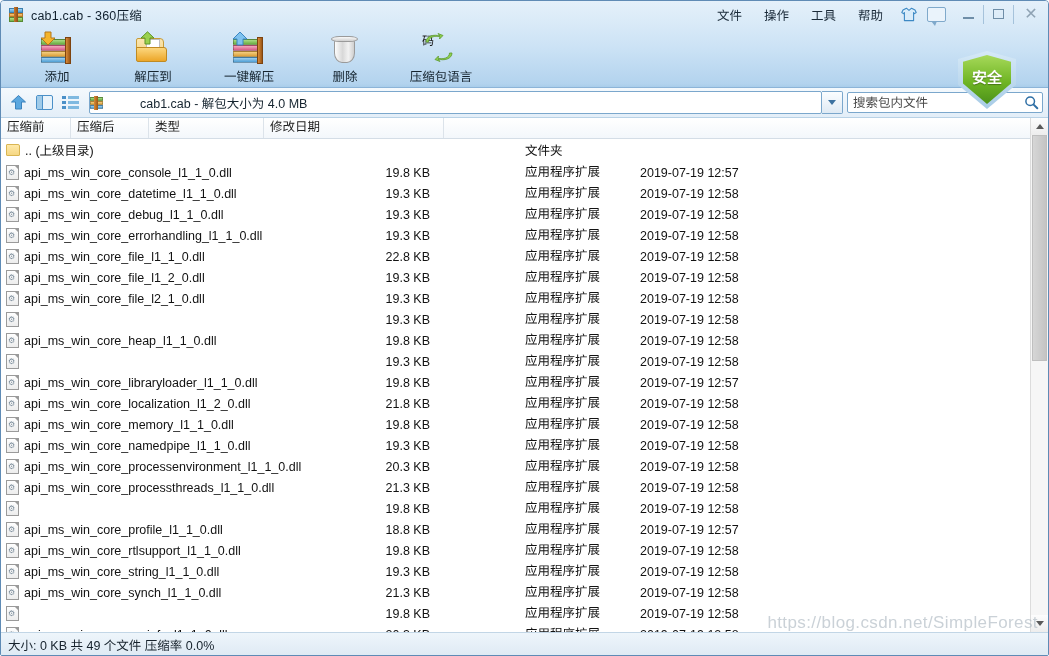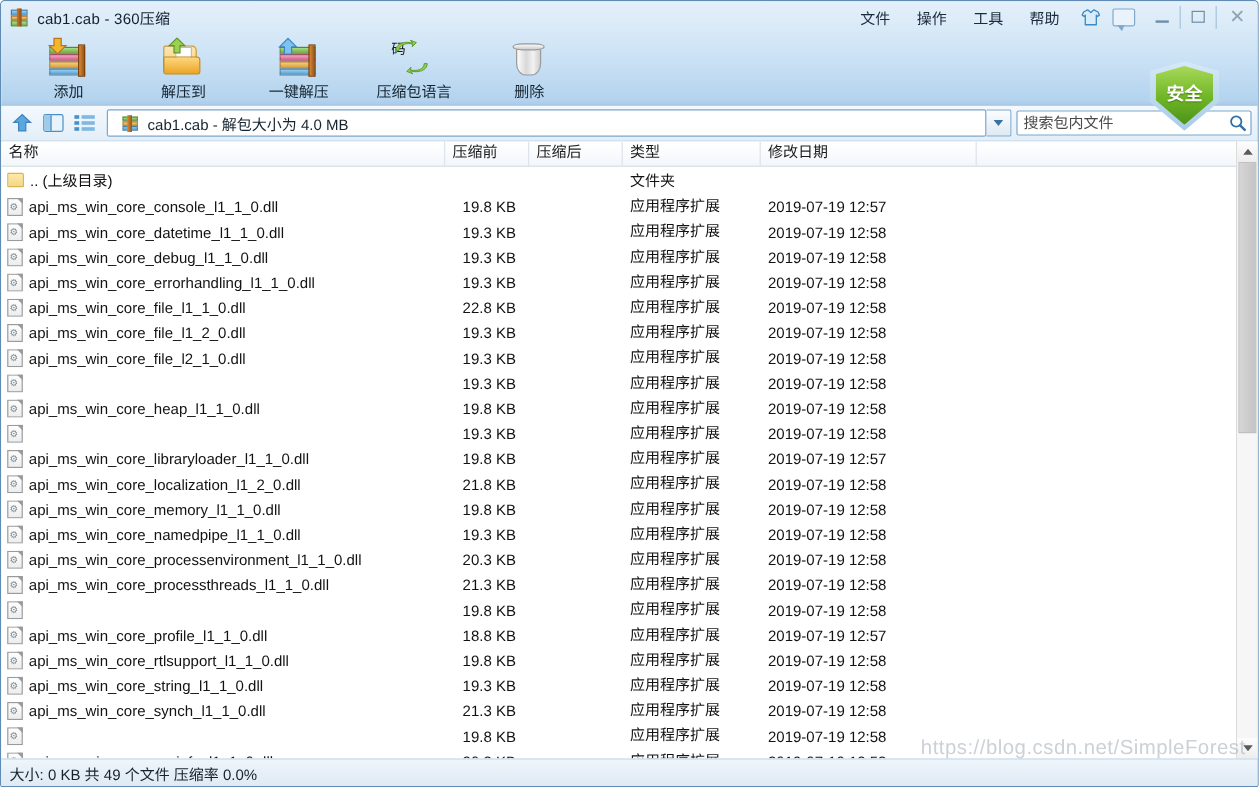--- a/index.html
+++ b/index.html
@@ -223,23 +223,24 @@
 
   .path-box {
     flex: 1 1 auto;
     height: 21px;
     display: flex;
     align-items: center;
     background: #fff;
     border: 1px solid #7ba7cc;
     border-radius: 2px;
     margin: 0 0 0 5px;
-    padding-left: 12px;
+    padding-left: 0;
     position: relative;
     min-width: 0;
+    gap: 29px;
   }
   .path-icon { width: 16px; height: 14px; position: relative; flex:0 0 16px; margin-right:5px;}
   .path-icon .p1 { position:absolute; left:0; top:1px; width:13px; height:4px; background:linear-gradient(#a9dc84,#6cae44); border:1px solid rgba(0,0,0,.25); box-sizing:border-box;}
   .path-icon .p2 { position:absolute; left:0; top:5px; width:13px; height:4px; background:linear-gradient(#f3cf82,#dda23c); border:1px solid rgba(0,0,0,.25); box-sizing:border-box;}
   .path-icon .p3 { position:absolute; left:0; top:9px; width:13px; height:4px; background:linear-gradient(#9ecff0,#4f9fd4); border:1px solid rgba(0,0,0,.25); box-sizing:border-box;}
   .path-icon .pz { position:absolute; left:4px; top:0px; width:4px; height:14px; background:linear-gradient(to right,#d98a38,#9a5616);}
   .path-text { font-size: 12.5px; color: #15242f; white-space: nowrap; overflow: hidden;}
   .path-caret {
     width: 20px; height: 21px;
     border: 1px solid #7ba7cc;
@@ -497,37 +498,37 @@
           <span class="ico-zipper"></span>
           <svg style="position:absolute;left:1px;top:0px" width="17" height="17" viewBox="0 0 17 17">
             <path d="M6 14 L6 8 L2 8 L9 1 L16 8 L12 8 L12 14 Z" fill="#7ec2ef" stroke="#3a86c2" stroke-width="1"></path>
           </svg>
         </span>
         <span class="tool-label">一键解压</span>
       </div>
 
       <div class="tool-btn">
         <span class="tool-ico">
+          <span class="ico-trash">
+              <span class="can"></span>
+              <span class="lid"></span>
+            </span>
+        </span>
+        <span class="tool-label">删除</span>
+      </div>
+
+      <div class="tool-btn">
+        <span class="tool-ico">
           <svg style="position:absolute;left:0;top:2px" width="34" height="30" viewBox="0 0 34 30">
             <path d="M4 9 C4 3, 12 1, 18 3 L16 0.5 L21 2.5 L17.5 6 L18 3.8 C13 2.4 6.5 4, 6.5 9 Z" fill="#8fd14f" stroke="#5d9a2c" stroke-width="0.8"></path>
             <path d="M30 20 C30 26, 22 28, 16 26 L18 28.5 L13 26.5 L16.5 23 L16 25.2 C21 26.6, 27.5 25, 27.5 20 Z" fill="#8fd14f" stroke="#5d9a2c" stroke-width="0.8"></path>
           </svg>
           <span class="sq">码</span>
         </span>
         <span class="tool-label">压缩包语言</span>
-      </div>
-
-      <div class="tool-btn">
-        <span class="tool-ico">
-          <span class="ico-trash">
-              <span class="can"></span>
-              <span class="lid"></span>
-            </span>
-        </span>
-        <span class="tool-label">删除</span>
       </div>
 
       <div class="shield-wrap">
         <div class="shield">
           <span class="outer"></span>
           <span class="inner"></span>
           <span class="txt">安全</span>
         </div>
       </div>
     </div>
@@ -573,21 +574,20 @@
           <circle cx="6.2" cy="6.2" r="4.3" fill="none" stroke="#2f6fa5" stroke-width="1.5"></circle>
           <line x1="9.4" y1="9.4" x2="13.3" y2="13.3" stroke="#2f6fa5" stroke-width="2" stroke-linecap="round"></line>
         </svg>
       </span>
     </div>
   </div>
 
   <div class="list-area">
     <div class="list-main">
       <div class="col-head" id="colhead">
-          <div class="ch" style="width: 370px; flex: 0 0 370px;">名称</div>
           <div class="ch" style="width: 70px; flex: 0 0 70px;">压缩前</div>
           <div class="ch" style="width: 78px; flex: 0 0 78px;">压缩后</div>
           <div class="ch" style="width: 115px; flex: 0 0 115px;">类型</div>
           <div class="ch" style="width: 180px; flex: 0 0 180px;">修改日期</div>
         </div>
       <div class="rows" id="rowsbody">
           <div class="row">
             <div class="cell c-name" style="width: 370px; flex: 0 0 370px;">
               <span class="folder-ico"></span>
               <span>.. (上级目录)</span>

